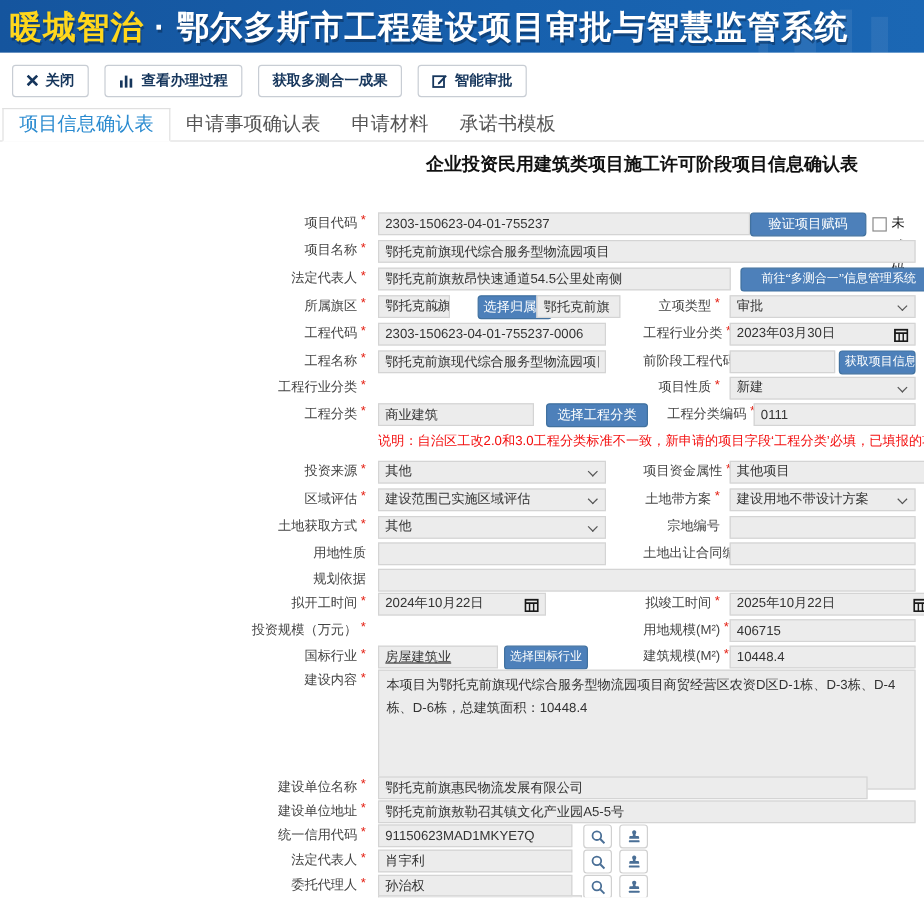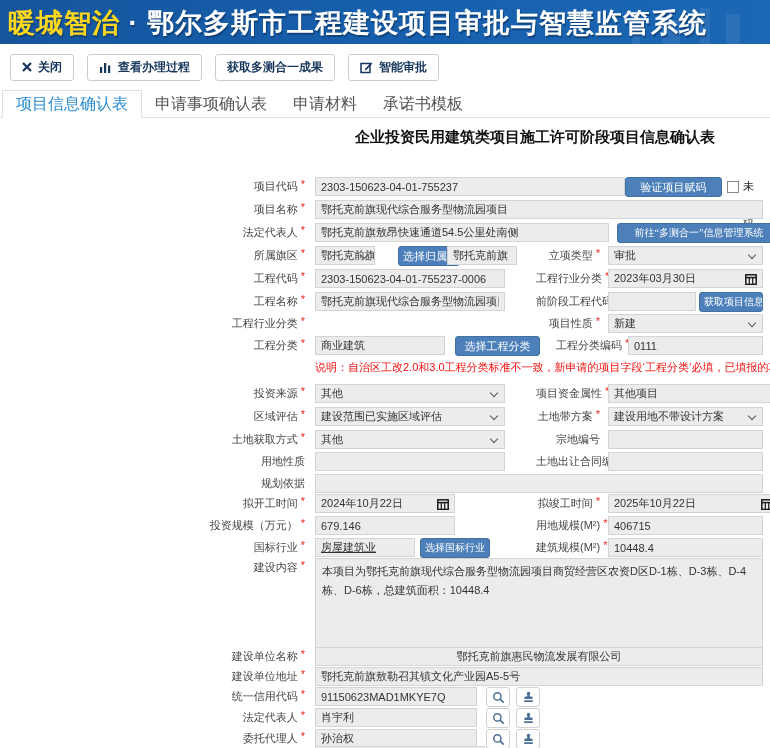--- a/index.html
+++ b/index.html
@@ -190,35 +190,34 @@
   <div class="rlbl" style="top:494px;"><span>拟竣工时间</span><i class="req">*</i></div>
   <div class="fld" style="top:494px;left:608px;width:171px;"><span>2025年10月22日</span>
     <svg class="cal" width="12" height="12" viewBox="0 0 12 12">
         <rect x="0.8" y="1.8" width="10.4" height="9.6" fill="none" stroke="#1a1a1a" stroke-width="1.5"></rect>
         <line x1="0.8" y1="4.6" x2="11.2" y2="4.6" stroke="#1a1a1a" stroke-width="1.5"></line>
         <line x1="4.3" y1="4.6" x2="4.3" y2="11.2" stroke="#1a1a1a" stroke-width="1.2"></line>
         <line x1="7.7" y1="4.6" x2="7.7" y2="11.2" stroke="#1a1a1a" stroke-width="1.2"></line>
       </svg></div>
 
   <div class="lbl" style="top:516px;"><span>投资规模（万元）</span><i class="req">*</i></div>
-  <input class="fld" style="top: 516px; left: 315px; width: 140px;" value="679.146">
   <div class="rlbl" style="top:516px;"><span>用地规模(M²)</span><i class="req">*</i></div>
   <input class="fld" style="top: 516px; left: 608px; width: 155px;" value="406715">
 
   <div class="lbl" style="top:538px;"><span>国标行业</span><i class="req">*</i></div>
   <input class="fld" style="top: 538px; left: 315px; width: 100px; text-decoration: underline;" value="房屋建筑业">
   <button class="bbtn sm" style="top:538px;left:420px;width:70px;">选择国标行业</button>
   <div class="rlbl" style="top:538px;"><span>建筑规模(M²)</span><i class="req">*</i></div>
   <input class="fld" style="top: 538px; left: 608px; width: 155px;" value="10448.4">
 
   <div class="lbl" style="top:558px;"><span>建设内容</span><i class="req">*</i></div>
   <div class="ta" style="top:558px;left:315px;width:448px;height:100px;">本项目为鄂托克前旗现代综合服务型物流园项目商贸经营区农资D区D-1栋、D-3栋、D-4栋、D-6栋，总建筑面积：10448.4</div>
 
   <div class="lbl" style="top:647px;"><span>建设单位名称</span><i class="req">*</i></div>
-  <input class="fld" style="top: 647px; left: 315px; width: 448px; text-align: center;" value="鄂托克前旗惠民物流发展有限公司">
+  <input class="fld" style="top: 647px; left: 315px; width: 408px;" value="鄂托克前旗惠民物流发展有限公司">
 
   <div class="lbl" style="top:667px;"><span>建设单位地址</span><i class="req">*</i></div>
   <input class="fld" style="top: 667px; left: 315px; width: 448px;" value="鄂托克前旗敖勒召其镇文化产业园A5-5号">
 
   <div class="lbl" style="top:687px;"><span>统一信用代码</span><i class="req">*</i></div>
   <input class="fld" style="top: 687px; left: 315px; width: 162px;" value="91150623MAD1MKYE7Q">
   <button class="ibtn" style="top:687px;left:486px;">
     <svg width="13" height="13" viewBox="0 0 14 14">
         <circle cx="5.8" cy="5.8" r="3.9" fill="none" stroke="#4a6f96" stroke-width="1.6"></circle>
         <line x1="8.8" y1="8.8" x2="12.6" y2="12.6" stroke="#4a6f96" stroke-width="1.8"></line>

